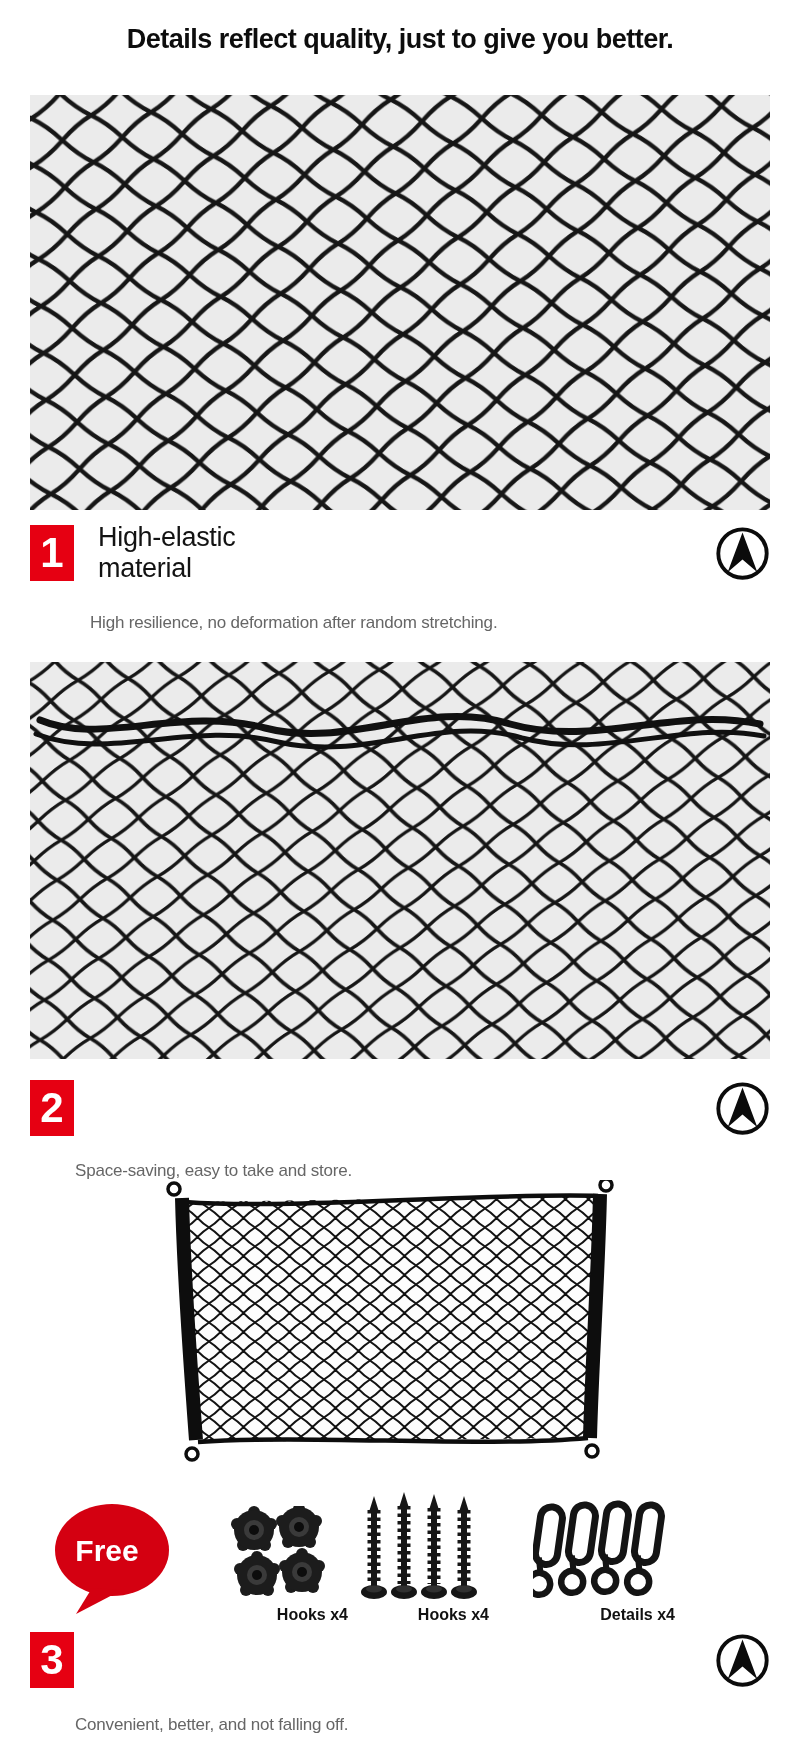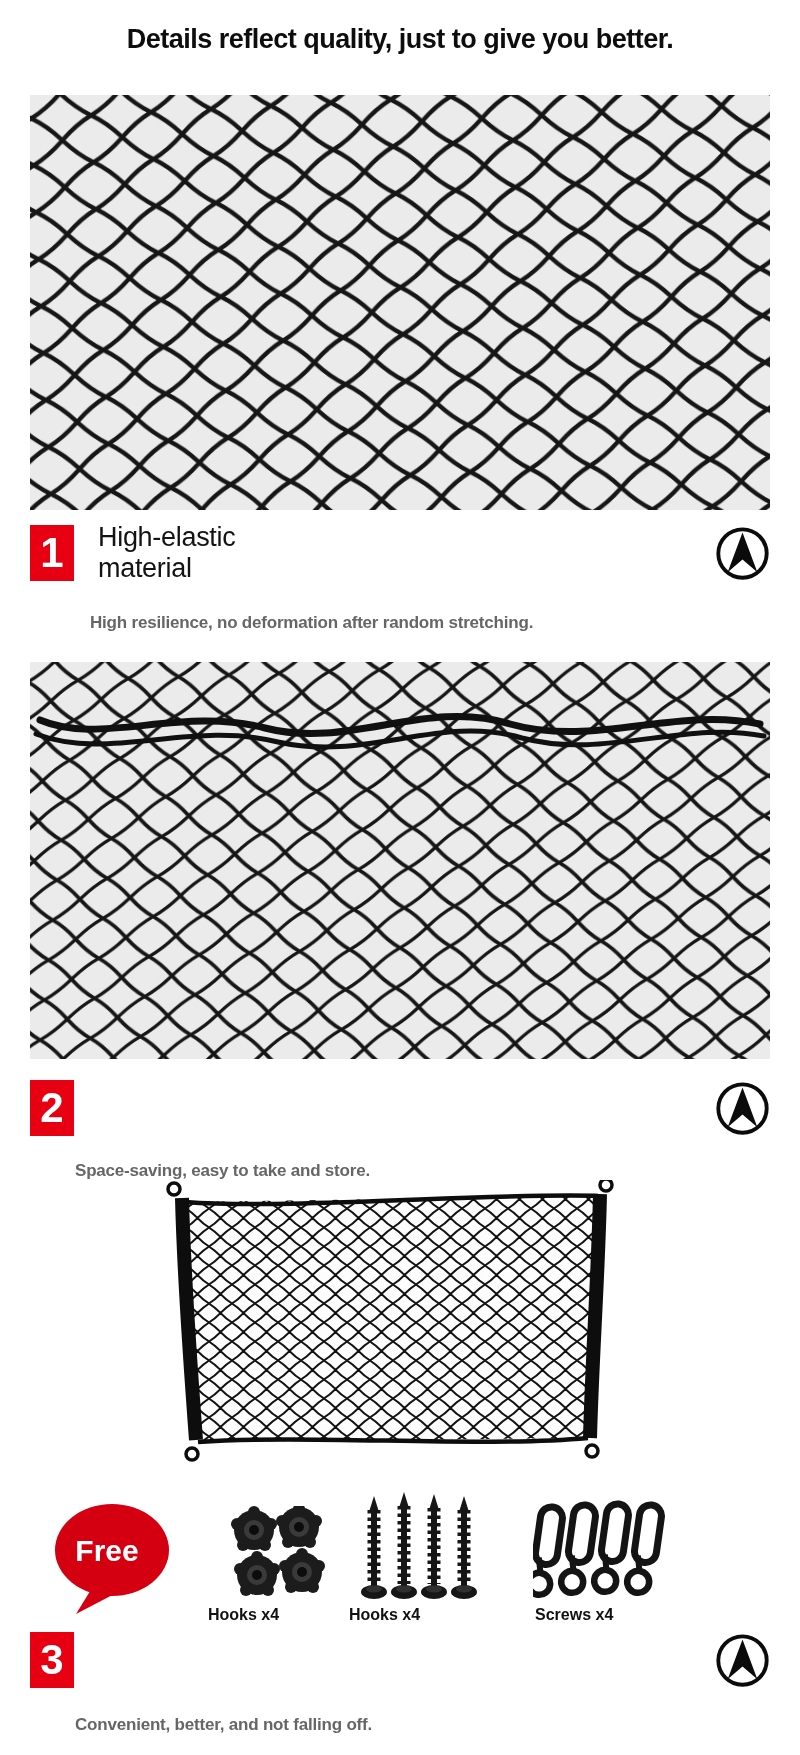--- a/index.html
+++ b/index.html
@@ -7,22 +7,22 @@
         font-family:"Liberation Sans", sans-serif;}
   .abs{position:absolute;}
   .page-title{top:24px;left:0;width:800px;text-align:center;font-size:27px;font-weight:700;
         color:#0d0d0d;letter-spacing:-0.5px;}
   .sec-header{left:30px;width:740px;height:58px;display:flex;align-items:center;}
   .num-badge{width:44px;height:56px;background:#e60012;color:#ffffff;font-size:42px;font-weight:700;
         display:flex;align-items:center;justify-content:center;flex:0 0 auto;}
   .sec-heading{margin:0 0 0 24px;font-size:27px;line-height:31px;font-weight:400;color:#131313;
         white-space:pre-line;letter-spacing:-0.3px;}
   .logo-icon{margin-left:auto;width:55px;height:55px;flex:0 0 auto;}
-  .sec-subtitle{font-size:17px;font-weight:700;color:#666666;letter-spacing:-0.2px;}
-  .item-label{top:1606px;text-align:left;font-size:16px;font-weight:700;color:#111111;}
+  .sec-subtitle{font-size:17px;font-weight:400;color:#666666;letter-spacing:-0.2px;}
+  .item-label{top:1606px;text-align:right;font-size:16px;font-weight:700;color:#111111;}
   .net-img{display:block;}
 </style>
 </head>
 <body>
 
 <div class="page">
 
   <svg width="0" height="0" style="position:absolute" aria-hidden="true">
     <defs>
       <pattern id="meshLarge" width="60" height="47" patternUnits="userSpaceOnUse" patternTransform="rotate(-3)">
@@ -185,21 +185,21 @@
     </g>
     <g transform="translate(119,8) rotate(8)">
       <rect x="-11" y="0" width="22" height="58" rx="11" fill="none" stroke="#141414" stroke-width="7"></rect>
       <line x1="-7" y1="52" x2="-3" y2="68" stroke="#141414" stroke-width="6"></line>
       <circle cx="-3" cy="78" r="11" fill="none" stroke="#141414" stroke-width="6.5"></circle>
     </g>
   </svg>
 
   <div class="abs item-label" style="left:208px;width:140px">Hooks x4</div>
   <div class="abs item-label" style="left:349px;width:140px">Hooks x4</div>
-  <div class="abs item-label" style="left:535px;width:140px">Screws x4</div>
+  <div class="abs item-label" style="left:535px;width:140px">Details x4</div>
 
   <div class="abs sec-header" style="top:1631px">
     <div class="num-badge">3</div>
     <svg class="logo-icon" viewBox="0 0 100 100">
       <circle cx="50" cy="50" r="44" fill="#ffffff" stroke="#0b0b0b" stroke-width="7"></circle>
       <polygon points="50,12 77,84 50,61 23,84" fill="#0b0b0b"></polygon>
     </svg>
   </div>
   <p class="abs sec-subtitle" style="left:75px;top:1698px">Convenient, better, and not falling off.</p>
 

